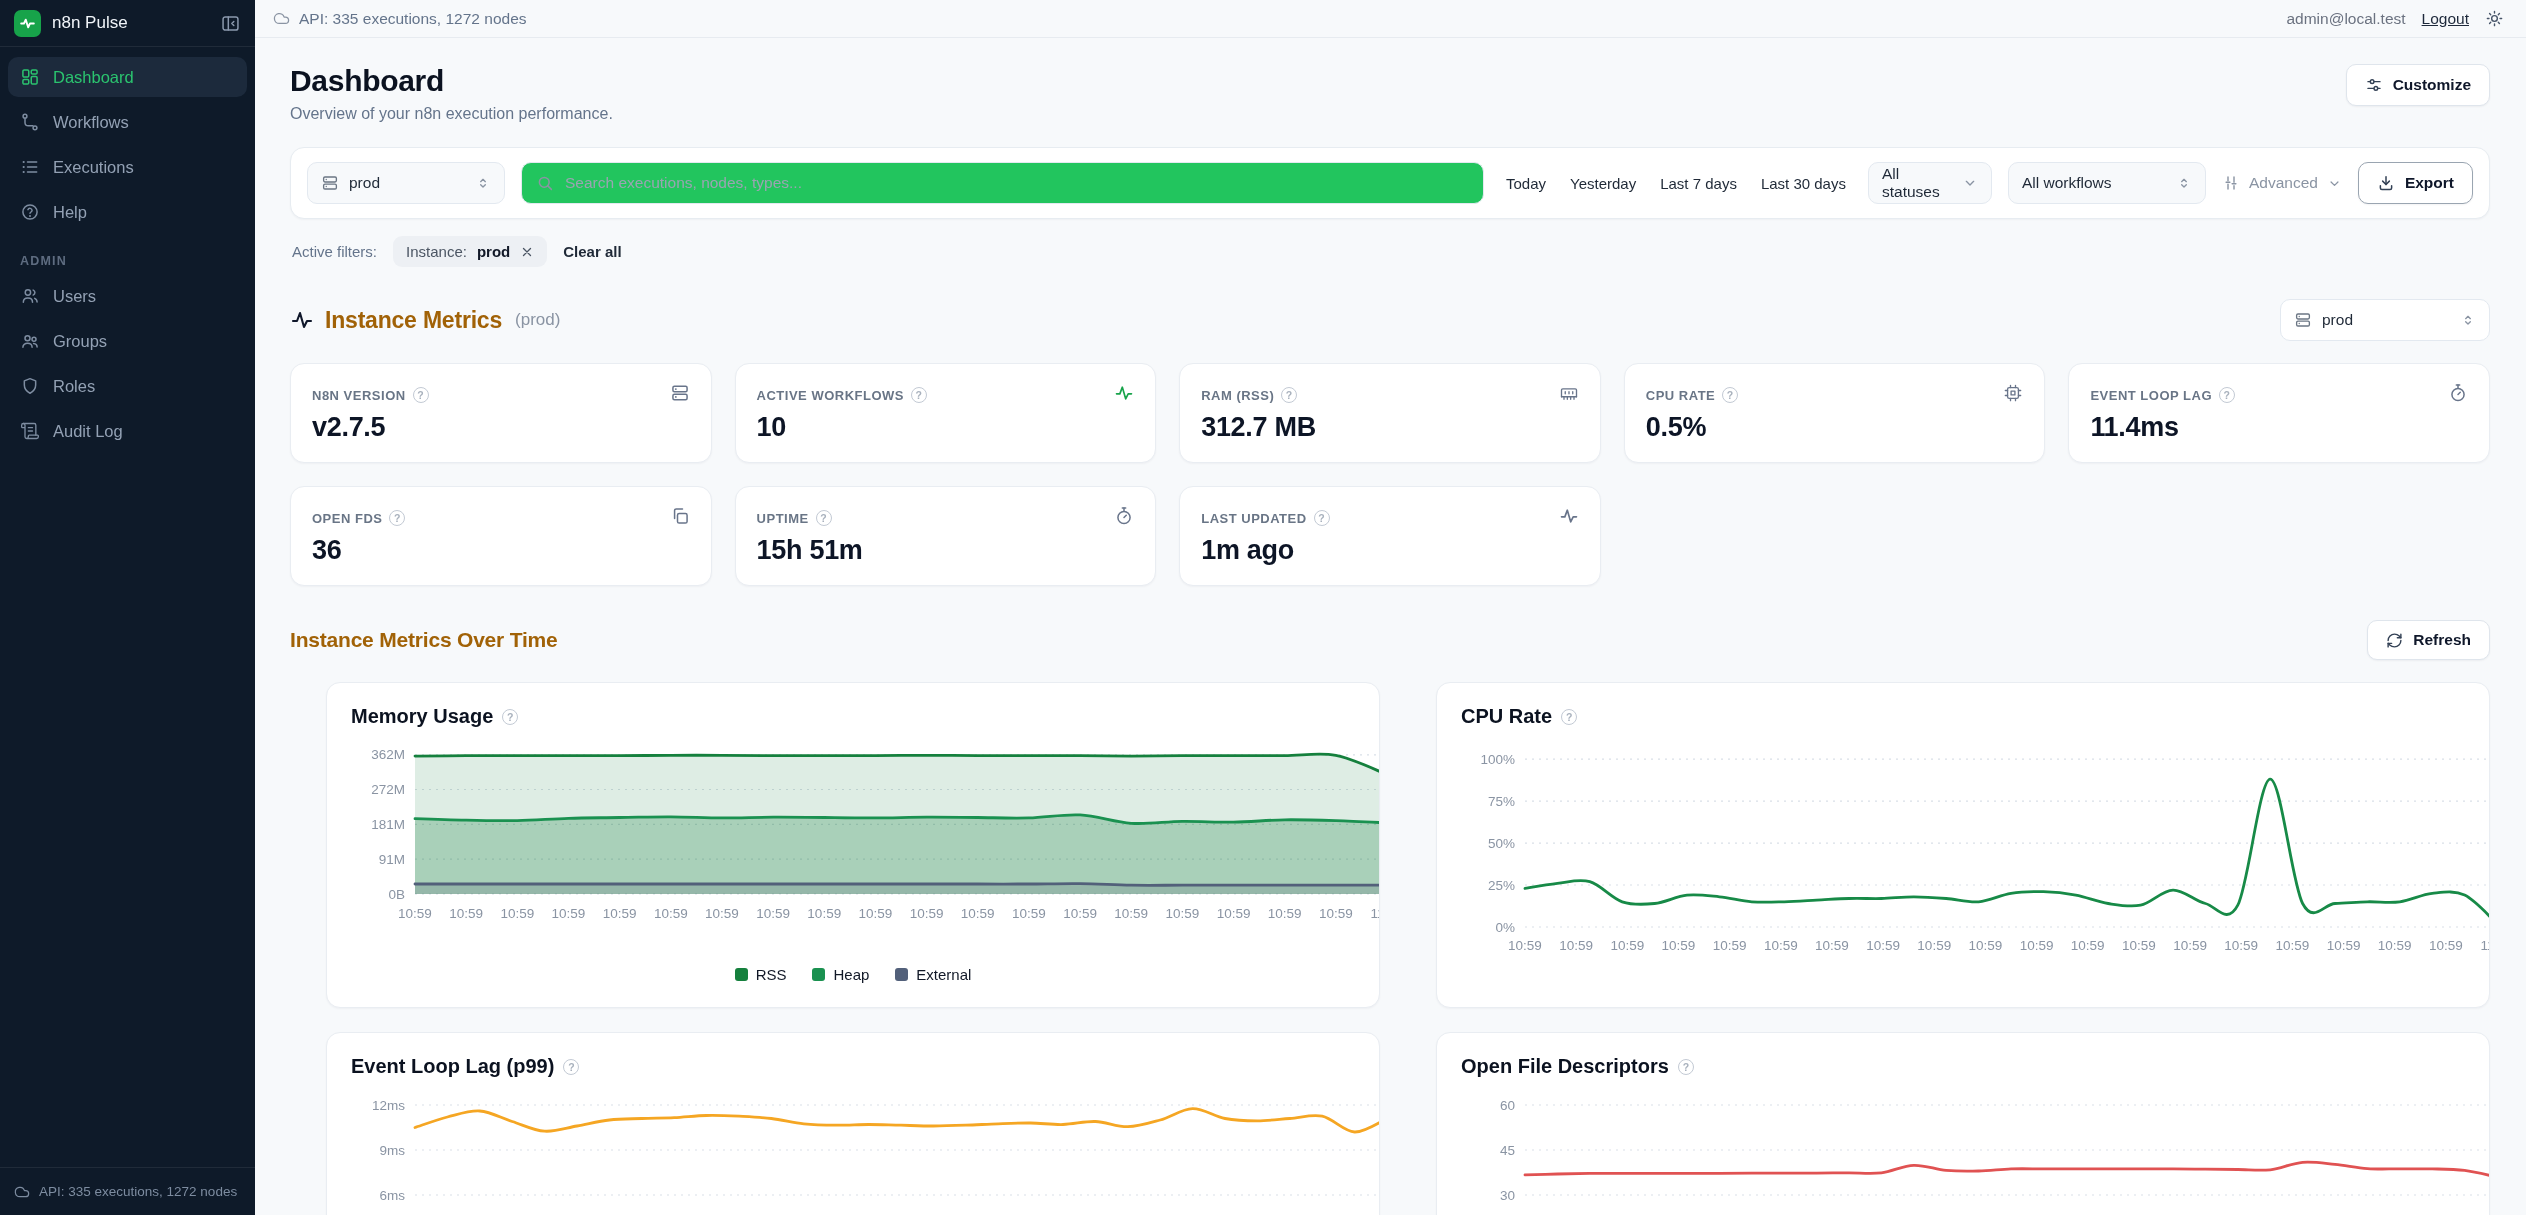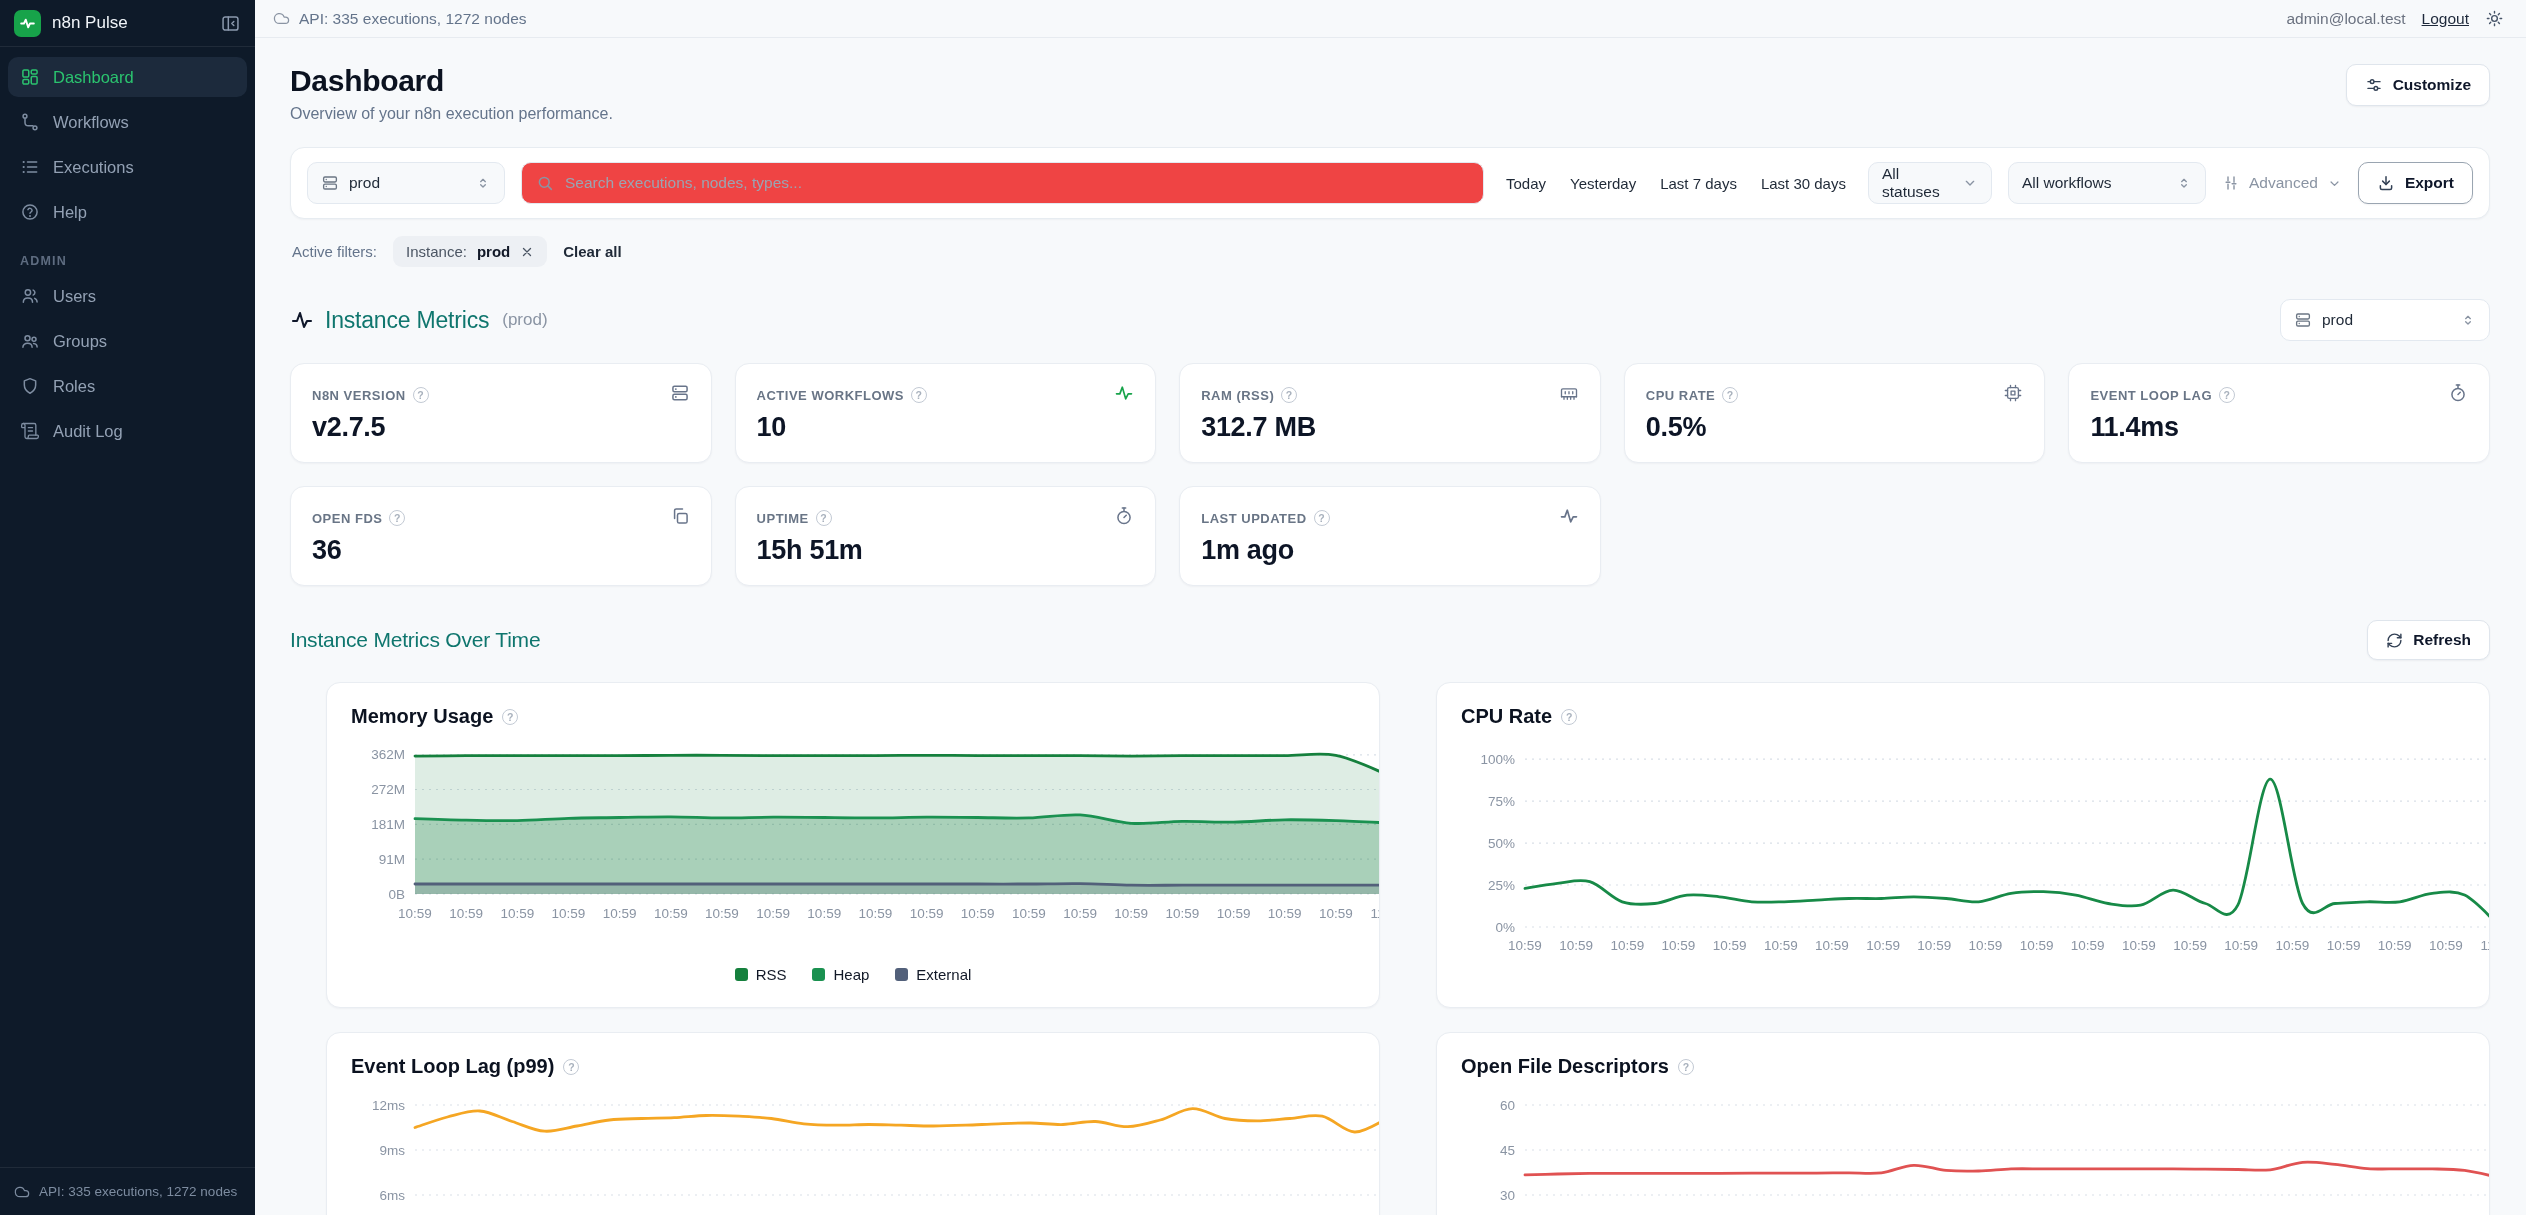--- a/index.html
+++ b/index.html
@@ -40,39 +40,39 @@
   .btn .ic { display:flex; color:#334155; }
 
   
   .filter-card { margin-top:24px; background:#fff; border:1px solid #e7ecf1; border-radius:14px; padding:14px 16px; display:flex; align-items:center; gap:16px; box-shadow:0 1px 2px rgba(16,24,40,.04); }
   .select { display:flex; align-items:center; gap:10px; background:#f7f9fb; border:1px solid #e3e9f0; border-radius:10px; height:42px; padding:0 13px; font-size:15.5px; color:#1f2937; cursor:pointer; }
   .select .ic { color:#6b7684; display:flex; }
   .select .chev { margin-left:auto; color:#8a94a3; display:flex; }
   .sel-instance { width:198px; }
   .sel-status { width:124px; }
   .sel-workflow { width:198px; }
-  .searchbox { flex:1; display:flex; align-items:center; gap:11px; background:#ef4444; border:1px solid #e3e9f0; border-radius:10px; height:42px; padding:0 14px; }
+  .searchbox { flex:1; display:flex; align-items:center; gap:11px; background:#22c55e; border:1px solid #e3e9f0; border-radius:10px; height:42px; padding:0 14px; }
   .searchbox input { border:none; outline:none; background:transparent; font-size:15.5px; color:#1f2937; width:100%; font-family:inherit; }
   .searchbox input::placeholder { color:#9aa4b2; }
   .quick-ranges { display:flex; align-items:center; gap:24px; padding:0 6px; }
   .quick-link { font-size:15px; font-weight:500; color:#1f2937; cursor:pointer; white-space:nowrap; }
   .advanced { display:flex; align-items:center; gap:9px; color:#8a94a3; font-size:15.5px; cursor:pointer; white-space:nowrap; }
   .btn-export { border:1.5px solid #44506033; border-color:#9aa5b1; font-weight:700; }
 
   .active-filters { display:flex; align-items:center; gap:16px; margin:17px 2px 0; font-size:15px; }
   .af-label { color:#64748b; }
   .chip { display:flex; align-items:center; gap:10px; background:#edf0f4; border-radius:9px; padding:7px 13px; color:#4b5563; cursor:pointer; }
   .chip b { color:#111827; font-weight:700; }
   .chip .x { display:flex; color:#4b5563; }
   .clear-all { color:#1f2937; font-weight:600; cursor:pointer; }
 
   
   .section-head { display:flex; align-items:center; margin-top:32px; }
   .sh-left { display:flex; align-items:center; gap:11px; }
-  .sh-title { font-size:23px; font-weight:400; color:#0f766e; letter-spacing:-0.2px; }
+  .sh-title { font-size:23px; font-weight:700; color:#a16207; letter-spacing:-0.2px; }
   .sh-sub { font-size:17px; color:#8a94a3; margin-left:2px; }
   .sh-right { margin-left:auto; }
   .sel-header { background:#fff; width:210px; }
 
   .cards-grid { margin-top:22px; display:grid; grid-template-columns:repeat(5,1fr); gap:23px; }
   .m-card { background:#fff; border:1px solid #e9edf2; border-radius:14px; padding:19px 21px; height:100px; box-shadow:0 1px 2px rgba(16,24,40,.04); }
   .m-top { display:flex; align-items:flex-end; }
   .m-label { font-size:13px; font-weight:700; color:#697586; letter-spacing:.5px; display:flex; align-items:center; gap:7px; }
   .m-icon { margin-left:auto; color:#68748a; display:flex; }
   .m-value { font-size:27px; font-weight:800; color:#0d1526; margin-top:9px; letter-spacing:-0.3px; }

